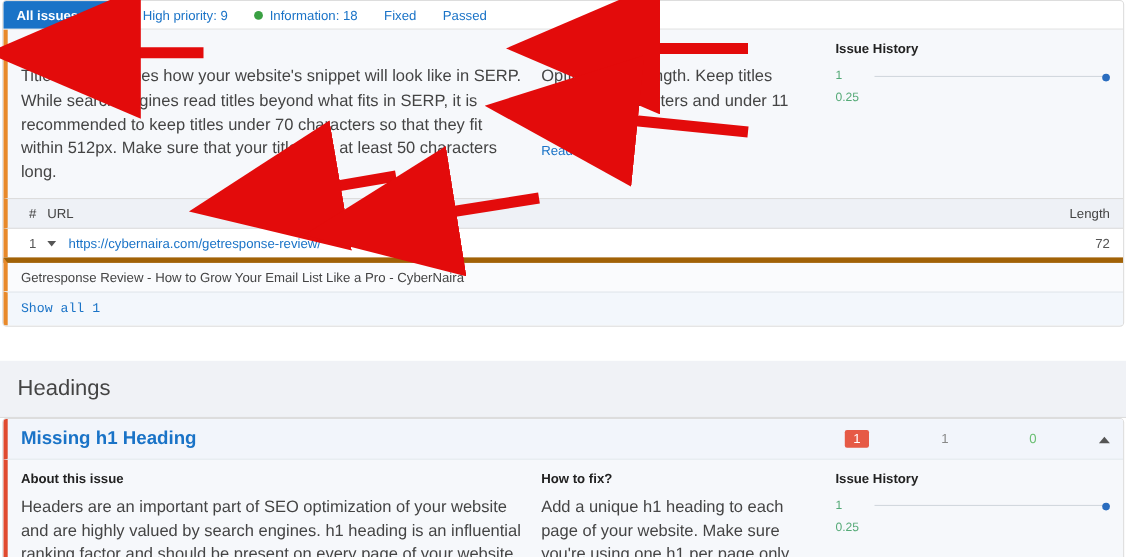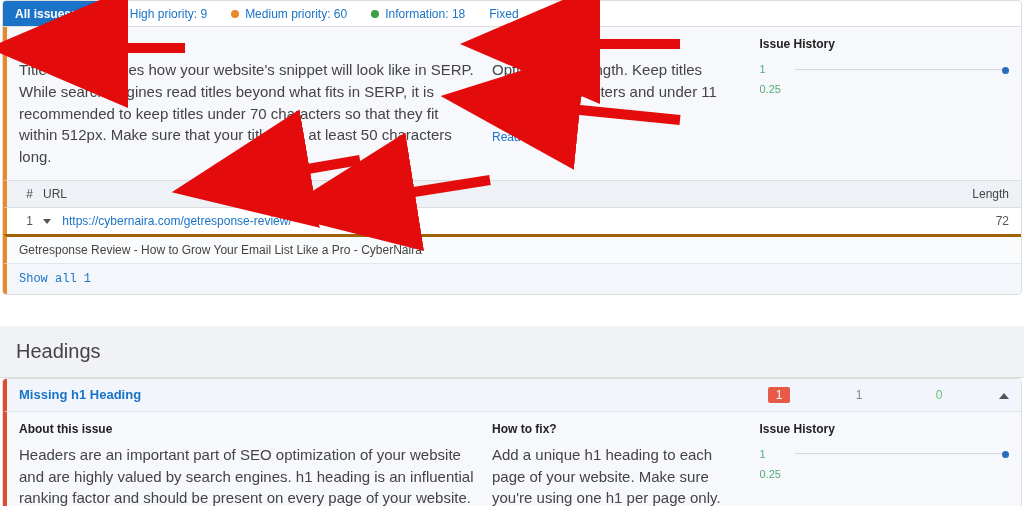--- a/index.html
+++ b/index.html
@@ -34,27 +34,27 @@
   .histpt { position: absolute; right: 0; top: -3px; width: 7px; height: 7px; border-radius: 50%; background: #2a6dbf; }
   .tablehead { display: flex; background: #eef1f6; border-top: 1px solid #ddd; border-bottom: 1px solid #ddd; border-left: 4px solid #e8892a; padding: 6px 12px; font-size: 12px; color: #444; }
   .tablehead .cnum { width: 24px; text-align: right; padding-right: 10px; }
   .tablehead .curl { flex: 1; }
   .tablehead .clen { width: 80px; text-align: right; }
   .row { display: flex; border-left: 4px solid #e8892a; padding: 6px 12px; align-items: center; }
   .row .cnum { width: 24px; text-align: right; padding-right: 10px; color: #555; }
   .row .curl { flex: 1; color: #1a73c7; }
   .row .clen { width: 80px; text-align: right; color: #555; }
   .row .caret { display: inline-block; width: 0; height: 0; border-left: 4px solid transparent; border-right: 4px solid transparent; border-top: 5px solid #555; margin-right: 8px; vertical-align: middle; }
-  .subrow { border-left: 4px solid #e8892a; padding: 6px 12px; background: #fafbfd; color: #444; border-top: 3px solid #a16207; }
+  .subrow { border-left: 4px solid #e8892a; padding: 6px 12px; background: #fafbfd; color: #444; border-top: 5px solid #a16207; }
   .showall { border-left: 4px solid #e8892a; padding: 8px 12px; background: #f3f7fc; border-top: 1px solid #e2e6ec; font-family: Liberation Mono, monospace; }
 
   .section-head { padding: 14px 16px; font-size: 20px; color: #444; background: #f0f2f6; border-bottom: 1px solid #ddd; margin-top: 31px; }
 
   .issuebar { display: flex; align-items: center; background: #f2f5fb; border-left: 4px solid #e04a2f; padding: 8px 12px; border-bottom: 1px solid #e2e6ec; }
-  .issuebar .title { flex: 1; color: #1a73c7; font-weight: 600; font-size: 13px; cursor: pointer; }
+  .issuebar .title { flex: 1; color: #1a73c7; font-weight: 600; font-size: 17px; cursor: pointer; }
   .issuebar .stat { width: 80px; text-align: center; }
   .badge-red { display: inline-block; background: #e65a46; color: #fff; padding: 1px 8px; border-radius: 2px; font-size: 12px; }
   .stat.gray { color: #888; }
   .stat.green { color: #6bbf73; }
   .expander { width: 30px; text-align: right; color: #555; cursor: pointer; }
   .carup { display: inline-block; width: 0; height: 0; border-left: 5px solid transparent; border-right: 5px solid transparent; border-bottom: 6px solid #555; }
 
   .panel.red { border-left-color: #e04a2f; }
   .tablehead.red { border-left-color: #e04a2f; }
   .row.red { border-left-color: #e04a2f; }
@@ -67,24 +67,20 @@
 
 <div class="container" style="position:relative;">
 
   <div class="tabs">
     <div class="tab active">
       <span>All issues:</span>&nbsp;<span>97</span>
     </div>
     <div class="tab">
       <span class="dot red"></span>
       <span class="tab-link"><span>High priority:</span>&nbsp;<span>9</span></span>
-    </div>
-    <div class="tab">
-      <span class="dot orange"></span>
-      <span class="tab-link"><span>Medium priority:</span>&nbsp;<span>60</span></span>
     </div>
     <div class="tab">
       <span class="dot green"></span>
       <span class="tab-link"><span>Information:</span>&nbsp;<span>18</span></span>
     </div>
     <div class="tab">
       <span class="tab-link">Fixed</span>
     </div>
     <div class="tab">
       <span class="tab-link">Passed</span>

